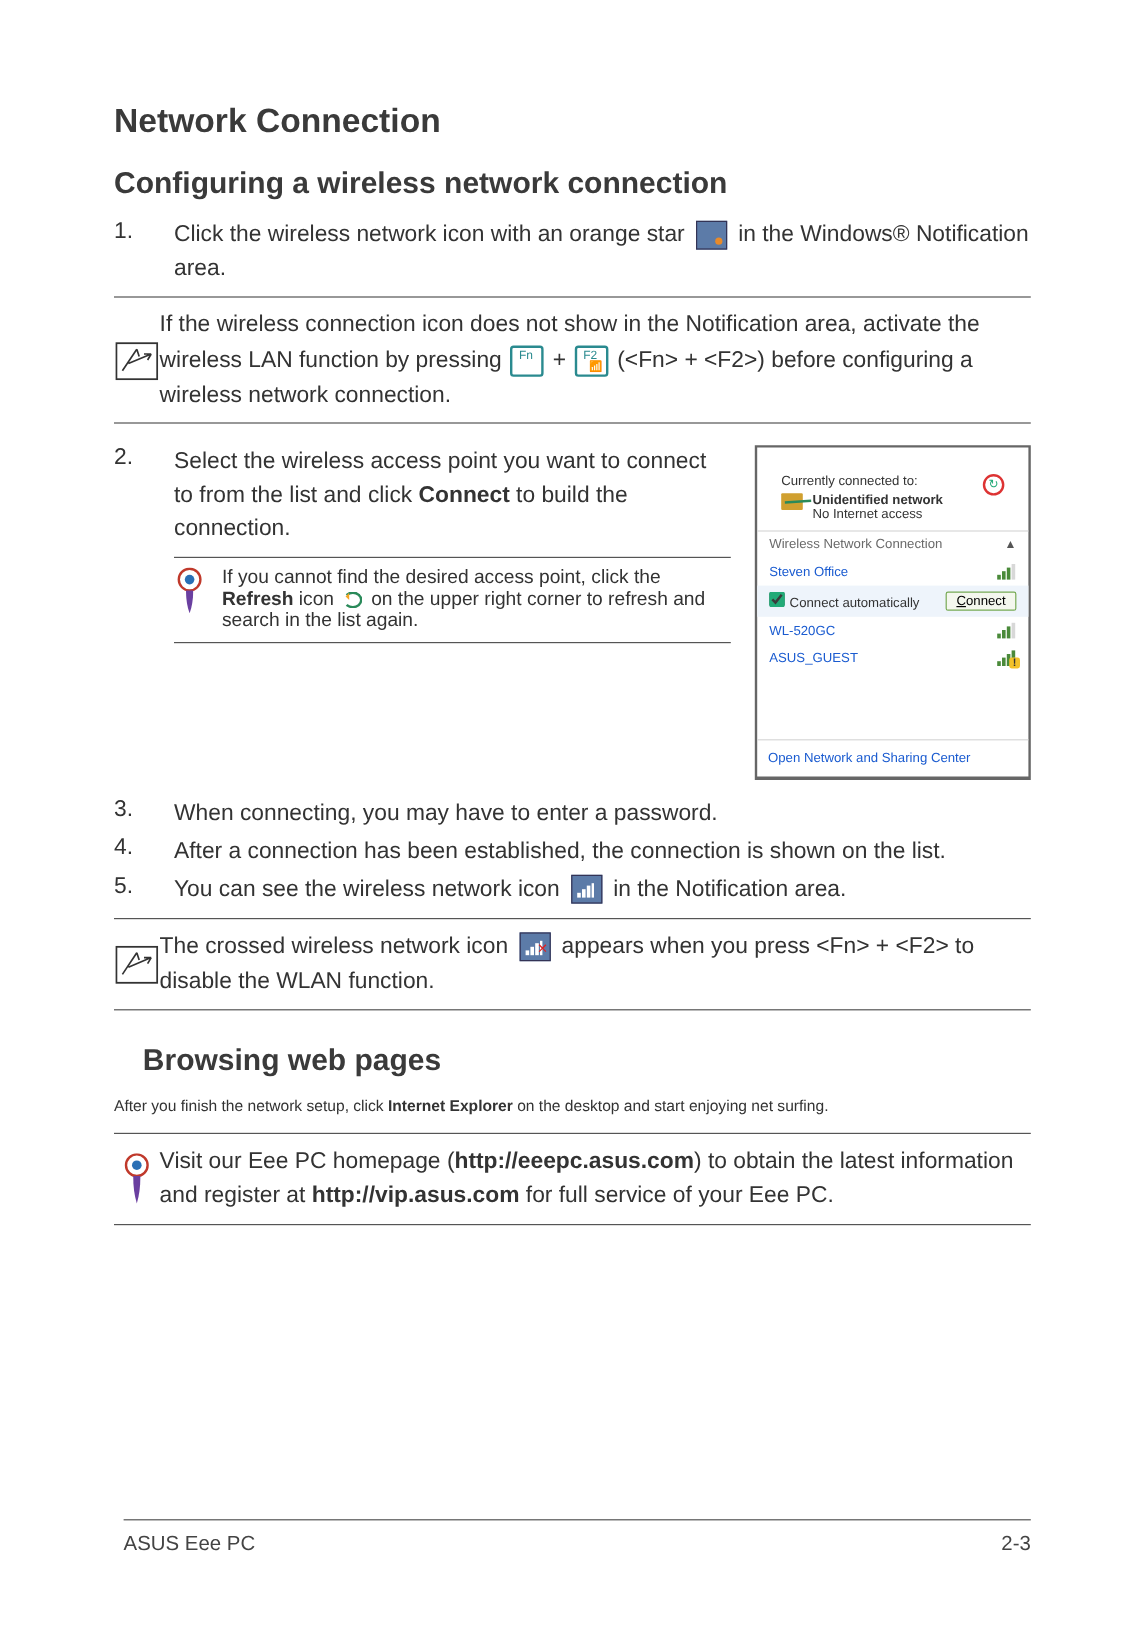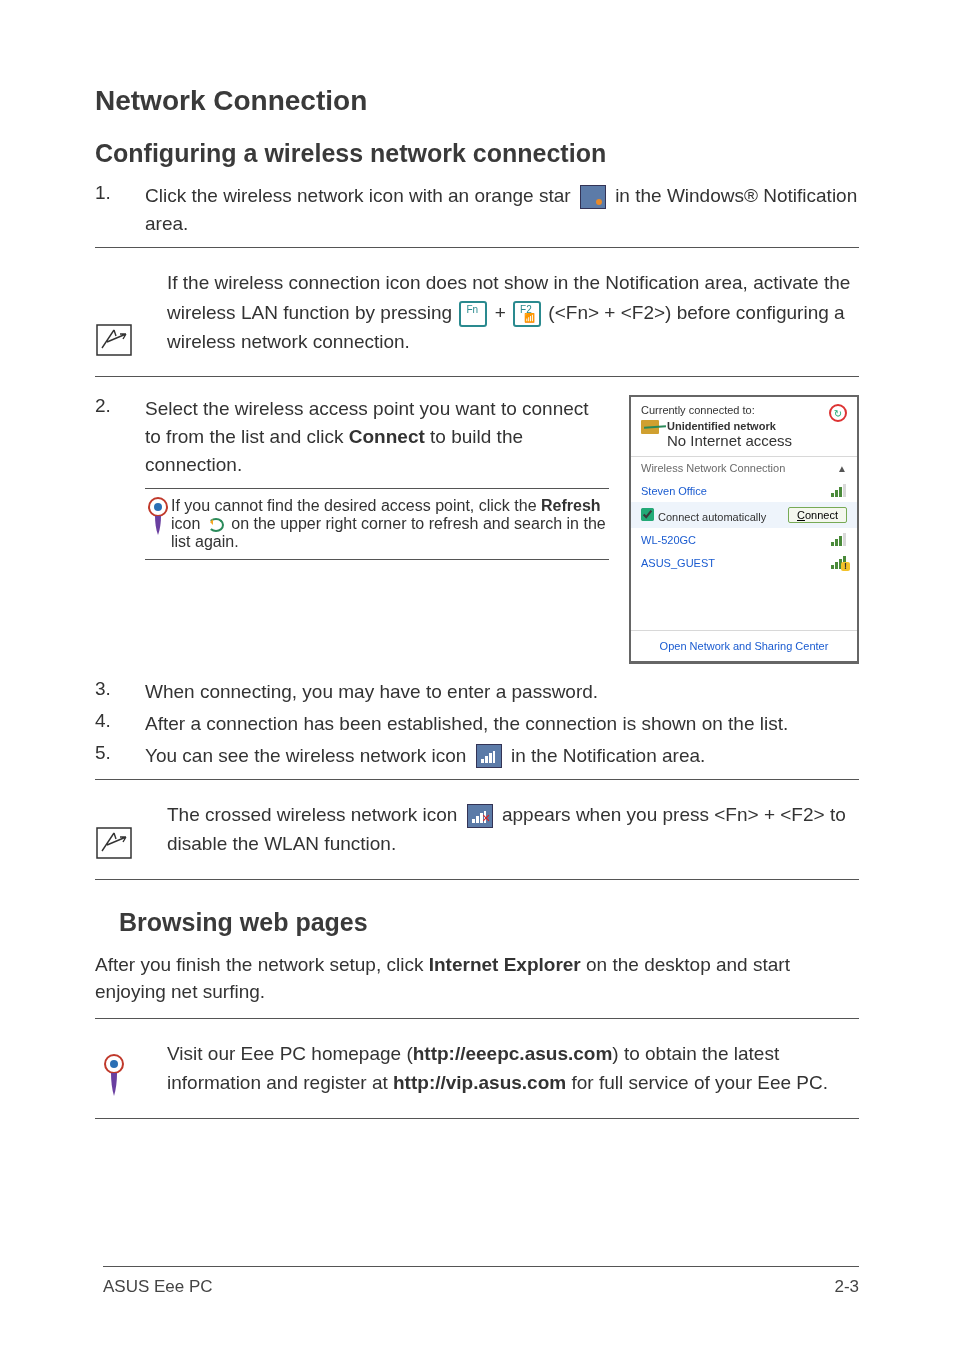--- a/index.html
+++ b/index.html
@@ -21,21 +21,21 @@
     margin-bottom: 22px;
   }
   h2 {
     font-size: 25px;
     font-weight: 700;
     color: #3a3a3a;
     margin-bottom: 14px;
     margin-top: 8px;
   }
   .body-text {
-    font-size: 19px;
+    font-size: 13px;
     line-height: 1.45;
     color: #333;
   }
   .step {
     display: flex;
     gap: 28px;
     margin-bottom: 4px;
   }
   .step-num {
     width: 22px;
@@ -45,24 +45,24 @@
   .step-body {
     flex: 1;
     font-size: 19px;
     line-height: 1.45;
   }
   .bold { font-weight: 700; }
   .note-box {
     border-top: 1px solid #555;
     border-bottom: 1px solid #555;
     display: flex;
-    gap: 34px;
-    padding: 20px 0;
+    gap: 0;
+    padding: 8px 0;
     margin: 10px 0 18px 0;
-    align-items: flex-end;
+    align-items: center;
   }
   .note-box .icon-cell {
     width: 38px;
     flex-shrink: 0;
     display:flex;
     align-items:flex-start;
     justify-content:center;
     padding-top:2px;
   }
   .note-box .note-text {
@@ -151,22 +151,23 @@
     width:230px;
     border:2px solid #666;
     border-bottom-width:3px;
     background:#fff;
     font-family: "Segoe UI", Tahoma, sans-serif;
     font-size:11px;
     color:#333;
     flex-shrink:0;
   }
   .popup .sec {
-    padding:7px 10px;
+    padding:7px 20px;
     border-bottom:1px solid #d8d8d8;
+    margin-top:15px;
   }
   .popup .hdr {
     display:flex; justify-content:space-between; align-items:flex-start;
   }
   .popup .refresh-circle{
     width:18px;height:18px;border:2px solid #d33;border-radius:50%;
     display:flex;align-items:center;justify-content:center;
     font-size:10px;color:#2a7;
   }
   .popup .net-row{
@@ -200,41 +201,41 @@
   .popup .sel-row input{margin-right:4px;accent-color:#2a7;}
   .popup .connect-btn{
     border:1px solid #7a5;
     background:#f4f7ee;
     padding:1px 8px;
     font-size:11px;
     border-radius:2px;
   }
   .popup .connect-btn u{text-decoration:underline;}
   .popup .footer{
-    text-align:center;padding:9px;border-top:1px solid #d8d8d8;
+    text-align:left;padding:9px;border-top:1px solid #d8d8d8;
     color:#1a5bd0;
   }
   .popup .unid{
     display:flex;gap:8px;align-items:flex-start;margin-top:4px;
   }
   .popup .unid-icon{
     width:18px;height:14px;background:#d0a030;position:relative;
     border-radius:1px;
   }
   .popup .unid-icon::after{
     content:"";position:absolute;left:3px;top:6px;width:22px;height:2px;background:#2a8a5a;
     transform:rotate(-4deg);
   }
   .popup .arrow{
     font-size:10px;color:#555;
   }
   .popup .spacer{ height:56px; }
   .inner-note{
     border-top:1px solid #555;border-bottom:1px solid #555;
-    display:flex;gap:0;padding:8px 0;margin-top:10px;
+    display:flex;gap:14px;padding:8px 0;margin-top:10px;
   }
   .footer-bar{
     position:absolute;
     left:84px;right:95px;bottom:60px;
     border-top:1px solid #555;
     padding-top:10px;
     display:flex;justify-content:space-between;
     font-size:17px;color:#444;margin-left:19px;
   }
   .refresh-inline{
@@ -307,21 +308,21 @@
     </div>
 
     <div class="popup">
       <div class="sec hdr">
         <div>
           <div>Currently connected to:</div>
           <div class="unid">
             <div class="unid-icon"></div>
             <div>
               <div class="bold" style="font-size:11px;">Unidentified network</div>
-              <div style="font-size:15px;">No Internet access</div>
+              <div style="font-size:11px;">No Internet access</div>
             </div>
           </div>
         </div>
         <div class="refresh-circle">↻</div>
       </div>
       <div class="net-row">
         <span class="gray-h" style="padding:0;">Wireless Network Connection</span>
         <span class="arrow">▲</span>
       </div>
       <div class="net-row">

